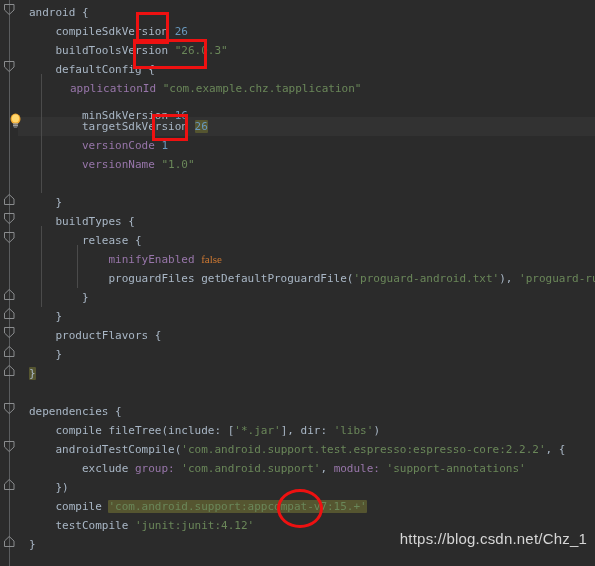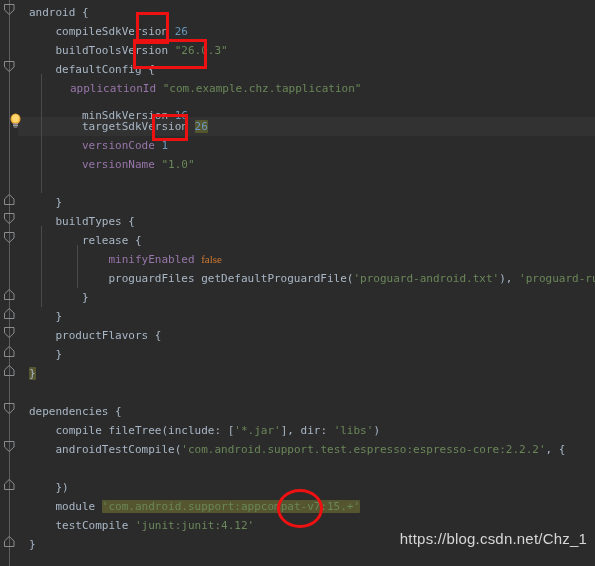--- a/index.html
+++ b/index.html
@@ -220,22 +220,23 @@
       <div class="line" style="top: 250px; left: 90.44px;"><span class="fn">minifyEnabled </span><span class="kw">false</span></div>
       <div class="line" style="top: 269px; left: 90.44px;"><span class="plain">proguardFiles getDefaultProguardFile(</span><span class="str">'proguard-android.txt'</span><span class="plain">), </span><span class="str">'proguard-rules.pro'</span></div>
       <div class="line" style="top: 288px; left: 63.96px;"><span class="plain">}</span></div>
       <div class="line" style="top: 307px; left: 37.48px;"><span class="plain">}</span></div>
       <div class="line" style="top: 326px; left: 37.48px;"><span class="plain">productFlavors {</span></div>
       <div class="line" style="top: 345px; left: 37.48px;"><span class="plain">}</span></div>
       <div class="line" style="top: 364px; left: 11px;"><span class="plain hl">}</span></div>
       <div class="line" style="top: 402px; left: 11px;"><span class="plain">dependencies {</span></div>
       <div class="line" style="top: 421px; left: 37.48px;"><span class="plain">compile fileTree(include: [</span><span class="str">'*.jar'</span><span class="plain">], dir: </span><span class="str">'libs'</span><span class="plain">)</span></div>
       <div class="line" style="top: 440px; left: 37.48px;"><span class="plain">androidTestCompile(</span><span class="str">'com.android.support.test.espresso:espresso-core:2.2.2'</span><span class="plain">, {</span></div>
+      <div class="line" style="top: 459px; left: 63.96px;"><span class="plain">exclude </span><span class="fn">group: </span><span class="str">'com.android.support'</span><span class="plain">, </span><span class="fn">module: </span><span class="str">'support-annotations'</span></div>
       <div class="line" style="top: 478px; left: 37.48px;"><span class="plain">})</span></div>
-      <div class="line" style="top: 497px; left: 37.48px;"><span class="plain">module </span><span class="str hl">'com.android.support:appcompat-v7:15.+'</span></div>
+      <div class="line" style="top: 497px; left: 37.48px;"><span class="plain">compile </span><span class="str hl">'com.android.support:appcompat-v7:15.+'</span></div>
       <div class="line" style="top: 516px; left: 37.48px;"><span class="plain">testCompile </span><span class="str">'junit:junit:4.12'</span></div>
       <div class="line" style="top: 535px; left: 11px;"><span class="plain">}</span></div>
     </div>
 
   <div id="annotation-layer">
       <div class="anno-rect" style="left: 136px; top: 12px; width: 33px; height: 32px; border-color: rgb(238, 17, 17);"></div>
       <div class="anno-rect" style="left: 133px; top: 39px; width: 74px; height: 30px; border-color: rgb(238, 17, 17);"></div>
       <div class="anno-rect" style="left: 152px; top: 114px; width: 36px; height: 27px; border-color: rgb(238, 17, 17);"></div>
       <div class="anno-ellipse" style="left: 277px; top: 489px; width: 46px; height: 39px; border-color: rgb(238, 17, 17);"></div>
     </div>

